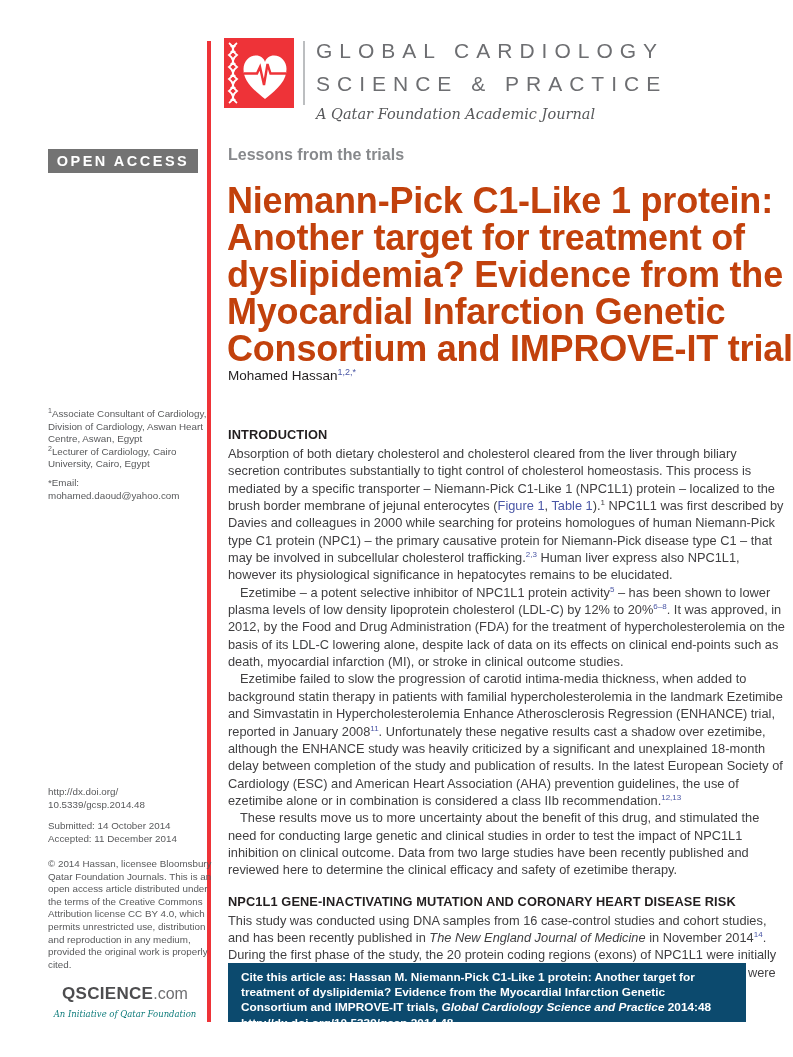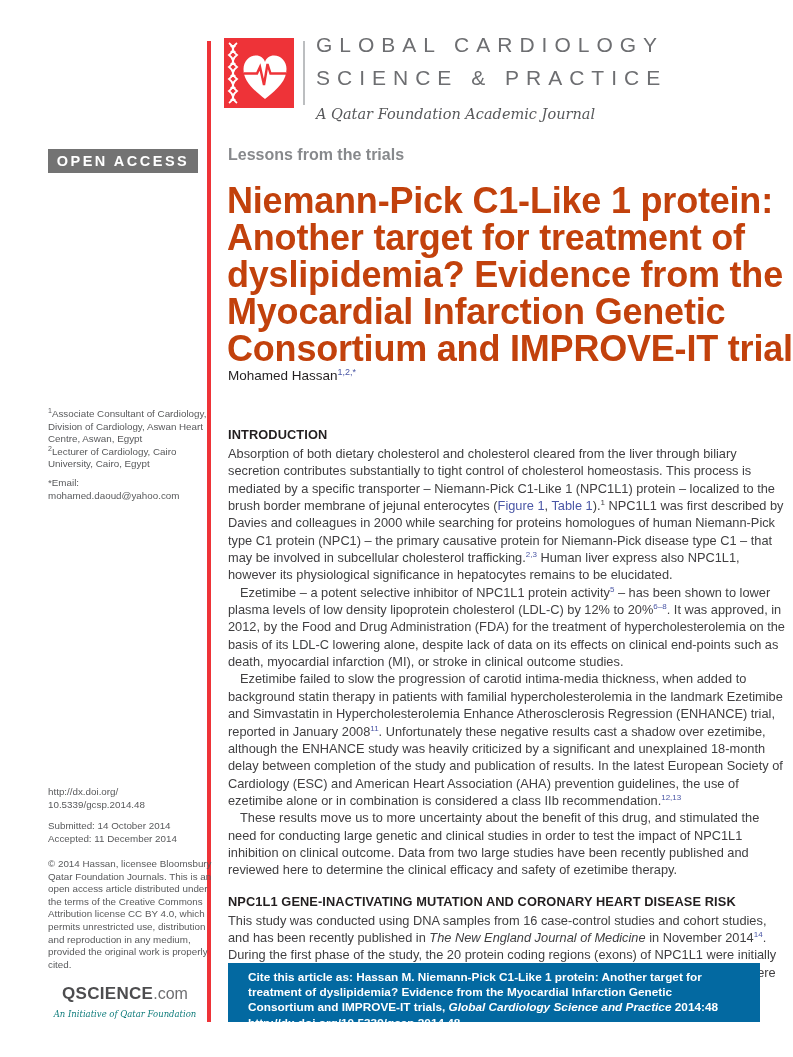--- a/index.html
+++ b/index.html
@@ -6,21 +6,21 @@
   body{
     width:793px;height:1057px;position:relative;background:#ffffff;
     font-family:"Liberation Sans", sans-serif;color:#414042;overflow:hidden;
   }
   
   .red-rule{position:absolute;left:207px;top:41px;width:4px;height:981px;background:#ee3338;}
 
   
   .logo-box{position:absolute;left:224px;top:38px;width:70px;height:70px;}
   .logo-divider{position:absolute;left:303px;top:41px;width:2px;height:64px;background:#bcbec0;}
-  .journal-name{position:absolute;left:316px;top:28px;color:#6d6e71;font-size:21px;line-height:33px;letter-spacing:7px;font-weight:400;white-space:nowrap;}
+  .journal-name{position:absolute;left:316px;top:34px;color:#6d6e71;font-size:21px;line-height:33px;letter-spacing:7px;font-weight:400;white-space:nowrap;}
   .journal-tagline{position:absolute;left:316px;top:106px;font-family:"DejaVu Serif", serif;font-style:italic;color:#58595b;font-size:14.5px;}
 
   
   .oa-badge{position:absolute;left:48px;top:149px;width:150px;height:24px;background:#737373;color:#fff;
     font-weight:bold;font-size:14.5px;letter-spacing:2.5px;display:flex;align-items:center;justify-content:center;}
 
   
   .kicker{position:absolute;left:228px;top:146px;font-size:16px;font-weight:bold;color:#87898c;}
   .title{position:absolute;left:227px;top:182px;color:#c2410c;font-weight:bold;font-size:36px;line-height:37px;letter-spacing:-0.2px;}
   .title div{white-space:nowrap;}
@@ -45,22 +45,22 @@
   .main-col h3{margin:0 0 3px 0;font-size:12.8px;color:#231f20;letter-spacing:0.1px;}
   .main-col h3.sec2{margin-top:15px;margin-bottom:3px;}
   .main-col p{margin:0;font-size:12.8px;line-height:17.35px;color:#414042;}
   .main-col p.indent{text-indent:12px;}
   .sg-link{color:#4a56a5;}
   .sg-sup{vertical-align:super;font-size:8px;line-height:0;color:#414042;}
   .sg-suplink{vertical-align:super;font-size:8px;line-height:0;color:#4a56a5;}
   .sg-italic{font-style:italic;}
 
   
-  .cite-box{position:absolute;left:228px;top:963px;width:492px;height:45px;background:#0369a1;color:#ffffff;
-    padding:7px 20px;font-size:11.8px;line-height:15.2px;font-weight:bold;}
+  .cite-box{position:absolute;left:228px;top:963px;width:492px;height:45px;background:#0c4a6e;color:#ffffff;
+    padding:7px 13px;font-size:11.8px;line-height:15.2px;font-weight:bold;}
   .cite-box .sg-italic{font-style:italic;}
 </style>
 </head>
 <body>
 
 <div class="red-rule"></div>
 
 <div class="logo-box">
   <svg width="70" height="70" viewBox="0 0 70 70">
     <rect x="0" y="0" width="70" height="70" fill="#ee3338"></rect>

